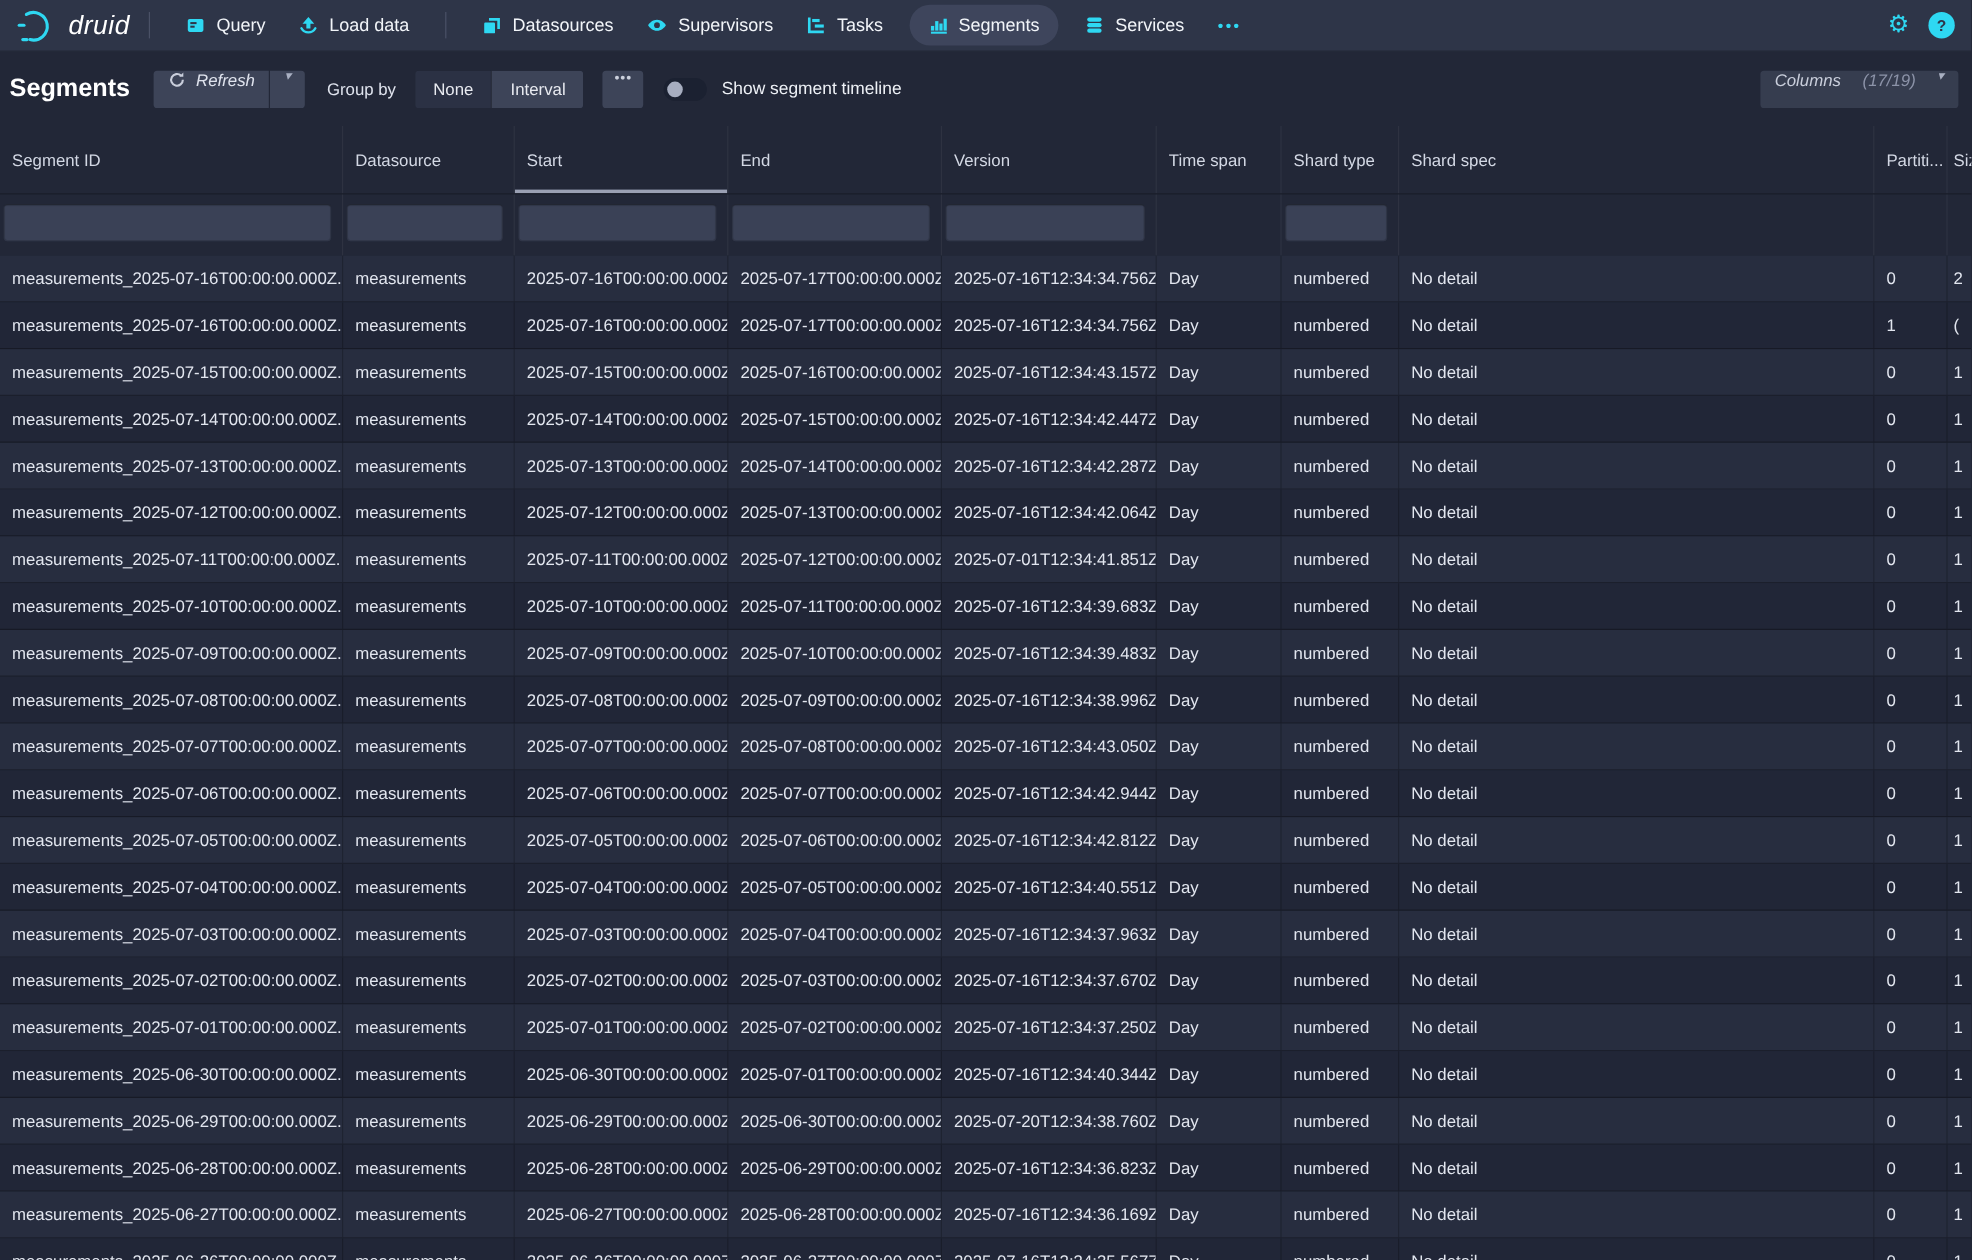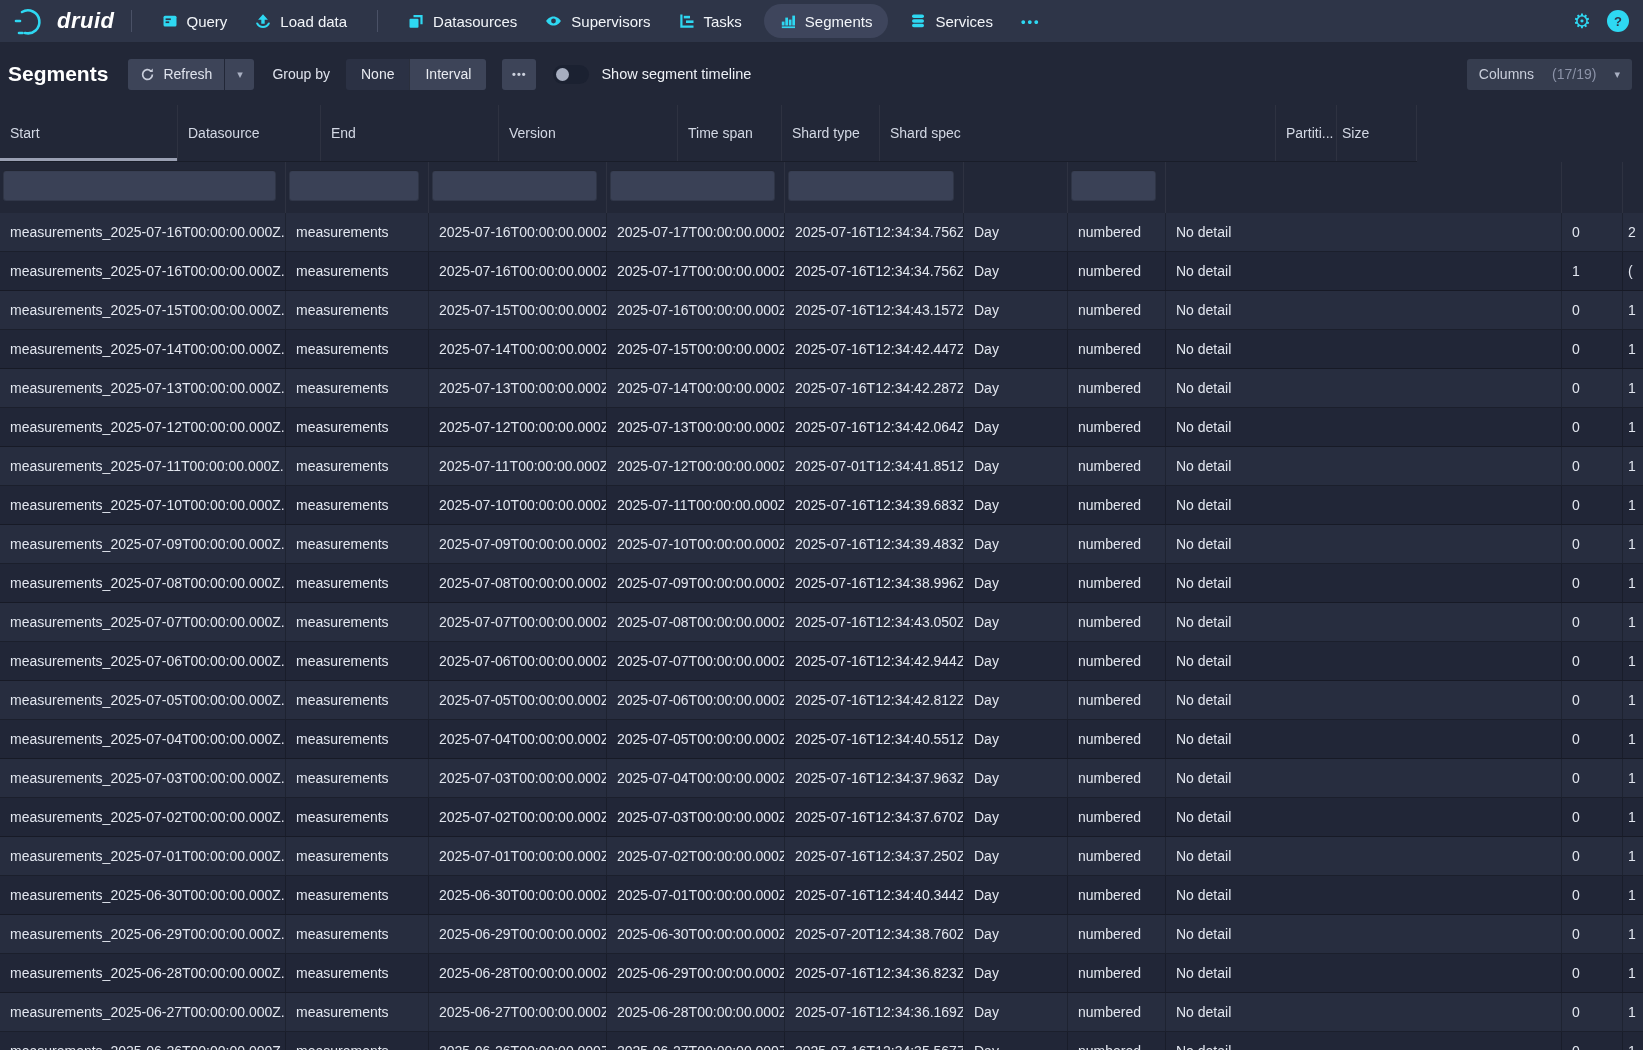--- a/index.html
+++ b/index.html
@@ -5,39 +5,39 @@
   * { margin:0; padding:0; box-sizing:border-box; }
   html,body { width:1643px; height:1050px; overflow:hidden; background:#222737;
               font-family:"Liberation Sans", sans-serif; }
   .screen { position:relative; width:1643px; height:1050px; overflow:hidden; background:#222737; }
 
   
   .topnav { position:absolute; top:0; left:0; right:0; height:43px; background:#2e3548;
             display:flex; align-items:center; padding:0 14px 0 12px;
             border-bottom:1px solid rgba(0,0,0,.25); }
   .brand { display:flex; align-items:center; gap:7px; cursor:pointer; }
-  .brand-text { color:#fff; font-size:22px; font-style:italic; font-weight:700; letter-spacing:.5px; }
+  .brand-text { color:#fff; font-size:22px; font-style:italic; font-weight:400; letter-spacing:.5px; }
   .nav-divider { width:1px; height:22px; background:#4a5166; margin:0 16px; }
   .nav-items { display:flex; align-items:center; height:100%; }
   .nav-item { display:flex; align-items:center; gap:9px; padding:0 14px; height:43px;
               color:#f2f5f9; font-size:15px; cursor:pointer; white-space:nowrap; }
   .nav-item.pill { background:#3e455c; border-radius:18px; height:34px; margin:0 8px; padding:0 16px; }
   .nav-item.more-nav { color:#2ed8f2; font-size:13px; letter-spacing:2px; font-weight:bold; }
   .nav-icon { display:flex; align-items:center; }
   .nav-right { margin-left:auto; display:flex; align-items:center; gap:16px; }
   .gear { color:#2ed8f2; font-size:20px; line-height:1; cursor:pointer; }
   .help { width:22px; height:22px; border-radius:50%; background:#2ed8f2; color:#2e3548;
           font-size:13px; font-weight:bold; display:flex; align-items:center; justify-content:center; cursor:pointer; }
 
   
   .toolbar { position:absolute; top:43px; left:0; right:0; height:62px;
              display:flex; align-items:center; padding-left:8px; }
   .page-title { color:#fff; font-size:21px; font-weight:700; margin-right:20px; }
-  .btn { height:31px; background:#3d4458; border-radius:3px; display:flex; align-items:center;
-         color:#dfe3ed; font-size:14px; cursor:pointer; }
+  .btn { height:31px; background:#3d4458; border-radius:3px; display:flex; align-items:flex-start;
+         color:#dfe3ed; font-size:14px; cursor:pointer;font-style:italic; }
   .refresh-split { display:flex; align-items:center; }
   .refresh-main { padding:0 12px; gap:8px; border-radius:3px 0 0 3px; }
   .refresh-caret { width:29px; justify-content:center; border-radius:0 3px 3px 0; margin-left:1px; }
   .caret { color:#a9b0c2; font-size:11px; line-height:1; }
   .groupby-label { color:#dfe3ed; font-size:14px; margin:0 16px 0 18px; }
   .seg-group { display:flex; border-radius:3px; overflow:hidden; }
   .seg-btn { height:31px; padding:0 15px; display:flex; align-items:center; background:#3d4458;
              color:#e8eaf0; font-size:14px; cursor:pointer; }
   .seg-btn.active { background:#2b3144; }
   .seg-btn + .seg-btn { border-left:1px solid rgba(0,0,0,.3); }
@@ -216,25 +216,26 @@
     <span class="toggle-label">Show segment timeline</span>
 
     <div class="btn columns-btn">
       <span class="columns-label">Columns</span>
       <span class="columns-count">(17/19)</span>
       <span class="caret">▾</span>
     </div>
   </div>
 
   <div class="thead">
+    <div class="th c0">Segment ID</div>
+    <div class="th c1">Datasource</div>
     <div class="th c2">
       <span>Start</span>
       <div class="sort-bar"></div>
     </div>
-    <div class="th c1">Datasource</div>
     <div class="th c3">End</div>
     <div class="th c4">Version</div>
     <div class="th c5">Time span</div>
     <div class="th c6">Shard type</div>
     <div class="th c7">Shard spec</div>
     <div class="th c8">Partiti...</div>
     <div class="th c9">Size</div>
   </div>
 
   <div class="tfilter">

